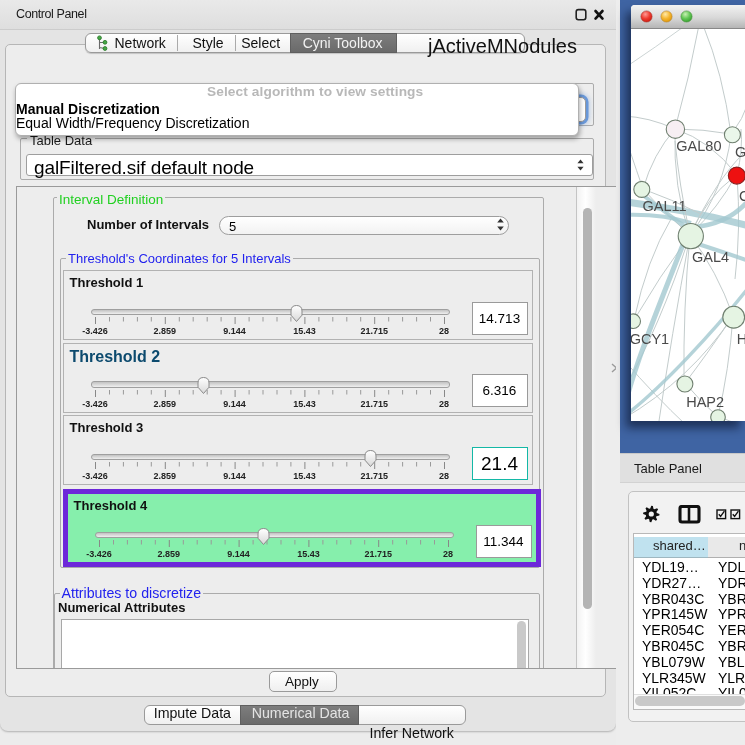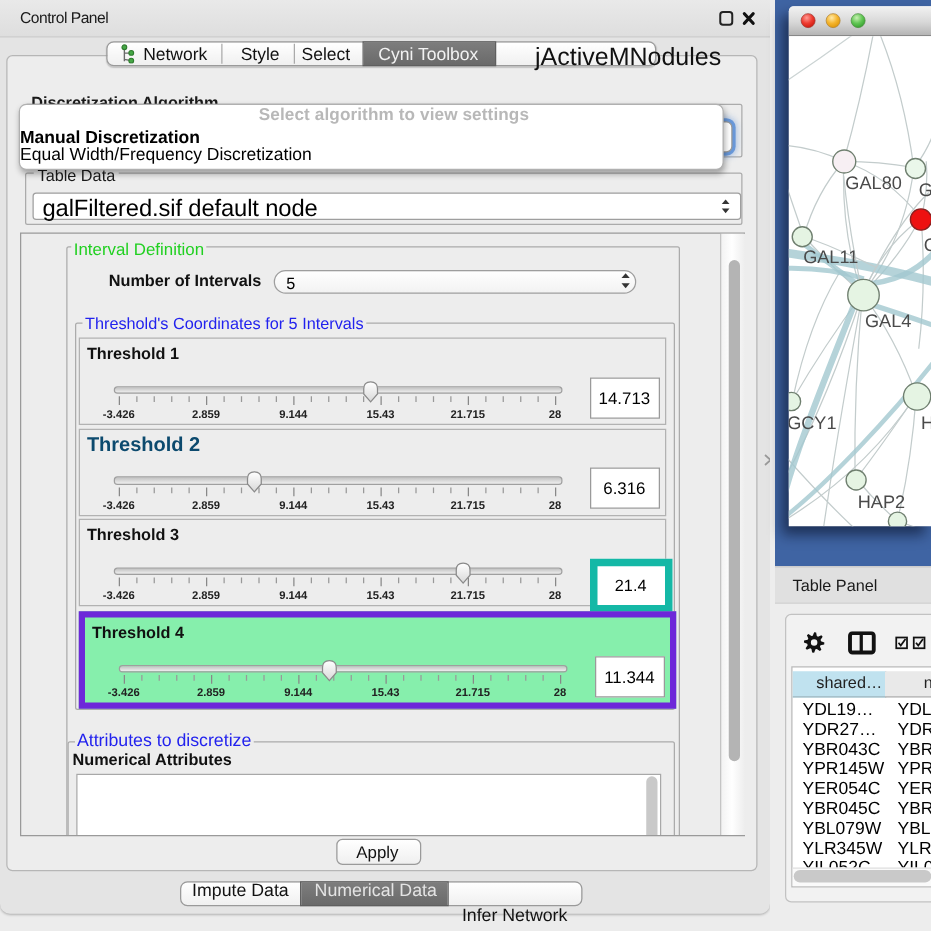--- a/index.html
+++ b/index.html
@@ -16,34 +16,33 @@
   <div class="abs" style="left:16px;top:7px;font-size:12.5px;letter-spacing:-0.4px;color:#1a1a1a;">Control Panel</div>
 
   <svg class="abs" style="left:574px;top:8px;" width="34" height="14" viewBox="0 0 34 14">
     <rect x="2.2" y="1.6" width="9.6" height="10.2" rx="2.2" fill="none" stroke="#222" stroke-width="1.6"></rect>
     <path d="M21.5 3 L28.5 10.6 M28.5 3 L21.5 10.6" stroke="#111" stroke-width="2.6" stroke-linecap="round"></path>
   </svg>
 
   <div class="abs" style="left:5px;top:44px;width:599px;height:651px;background:#ededed;border:1px solid #b6b6b6;border-radius:5px;"></div>
 
   <div class="abs" style="left:20px;top:83px;width:572px;height:40.5px;border:1px solid #ababab;border-radius:2px;"></div>
-  <div class="abs" style="left:25px;top:74px;font-size:13px;font-weight:bold;color:#1a1a1a;background:transparent;">Discretization Algorithm</div>
 
   <div class="abs" style="left:26px;top:97px;width:558px;height:23px;background:#fff;border:1px solid #9a9a9a;border-radius:5px;box-shadow:0 0 0 2.5px rgba(90,142,214,0.85), 0 0 5px 3px rgba(90,142,214,0.45);"></div>
 
   <div class="abs" style="left:20px;top:138px;width:572px;height:40px;border:1px solid #ababab;border-radius:2px;"></div>
   <div class="abs" style="left:27px;top:132.8px;font-size:13px;color:#1a1a1a;background:#ededed;padding:0 3px;">Table Data</div>
   <div class="abs" style="left:26px;top:154px;width:565px;height:20px;background:#fff;border:1px solid #9e9e9e;border-radius:3px;"></div>
   <div class="abs" style="left:34px;top:156.5px;font-size:19px;letter-spacing:-0.1px;color:#000;">galFiltered.sif default node</div>
   <svg class="abs" style="left:576px;top:158.5px;" width="9" height="12" viewBox="0 0 9 12">
     <path d="M4.5 0.5 L7.6 4.2 H1.4 Z" fill="#333"></path>
     <path d="M4.5 11.5 L7.6 7.8 H1.4 Z" fill="#333"></path>
   </svg>
 
-  <div class="abs" style="left:16px;top:186px;width:578px;height:481px;border:1px solid #9a9a9a;background:#ededed;overflow:hidden;" id="scrollpane">
+  <div class="abs" style="left:16px;top:186px;width:578px;height:481px;border:1px solid #9a9a9a;background:#ededed;overflow:hidden;padding-left:48px;" id="scrollpane">
 
     <div class="abs" style="left:36px;top:10px;width:489px;height:900px;border:1px solid #ababab;border-radius:2px;"></div>
     <div class="abs" style="left:40px;top:4.6px;font-size:13.5px;color:#21d021;background:#ededed;padding:0 2px;">Interval Definition</div>
 
     <div class="abs" style="left:70px;top:30.3px;font-size:13px;font-weight:bold;color:#111;">Number of Intervals</div>
     <div class="abs" style="left:202px;top:28.9px;width:288px;height:17.6px;background:linear-gradient(#ffffff,#f2f2f2);border:1px solid #9e9e9e;border-radius:10px;"></div>
     <div class="abs" style="left:212px;top:31.9px;font-size:13px;color:#000;">5</div>
     <svg class="abs" style="left:479px;top:31px;" width="9" height="13" viewBox="0 0 9 13">
       <path d="M4.5 0.5 L7.8 4.4 H1.2 Z" fill="#333"></path>
       <path d="M4.5 12.5 L7.8 8.6 H1.2 Z" fill="#333"></path>
@@ -187,21 +186,21 @@
       <div class="abs" style="left:355.5px;top:55.2px;width:50px;text-align:center;font-size:9px;font-weight:bold;color:#222;">28</div>
       <svg class="abs" style="left:299.7px;top:32.7px;" width="15" height="19" viewBox="0 0 15 19">
           <path d="M2 7 Q2 1.5 7.5 1.5 Q13 1.5 13 7 L13 11.2 L7.5 17.5 L2 11.2 Z" fill="url(#tg3)" stroke="#8a8a8a" stroke-width="1"></path>
           <defs>
             <linearGradient id="tg3" x1="0" y1="0" x2="0" y2="1">
               <stop offset="0" stop-color="#ffffff"></stop>
               <stop offset="1" stop-color="#d8d8d8"></stop>
             </linearGradient>
           </defs>
         </svg>
-      <div class="abs" style="left:408px;top:30.5px;width:54px;height:31px;background:#fff;border:6px solid #14b8a6;text-align:center;line-height:31px;font-size:13px;color:#000;">21.4</div>
+      <div class="abs" style="left:408px;top:30.5px;width:54px;height:31px;background:#fff;border:1px solid #14b8a6;text-align:center;line-height:31px;font-size:19px;color:#000;">21.4</div>
     </div>
     <div class="abs" style="left:45.5px;top:302px;width:468px;height:68px;border:5px solid #6d28d9;background:#86efac;">
       <div class="abs" style="left:6px;top:4.2px;font-size:13px;font-weight:bold;color:#111;">Threshold 4</div>
       <div class="abs" style="left:27px;top:37.5px;width:357px;height:4.5px;background:linear-gradient(#c2c2c2,#efefef);border:1px solid #9f9f9f;border-radius:3px;"></div>
       <svg class="abs" style="left:0;top:0;" width="468" height="68" viewBox="0 0 468 68">
           <line x1="31.5" y1="46" x2="31.5" y2="53" stroke="#888" stroke-width="1"></line>
           <line x1="45.5" y1="46" x2="45.5" y2="50.5" stroke="#999" stroke-width="1"></line>
           <line x1="59.4" y1="46" x2="59.4" y2="50.5" stroke="#999" stroke-width="1"></line>
           <line x1="73.4" y1="46" x2="73.4" y2="50.5" stroke="#999" stroke-width="1"></line>
           <line x1="87.3" y1="46" x2="87.3" y2="50.5" stroke="#999" stroke-width="1"></line>

